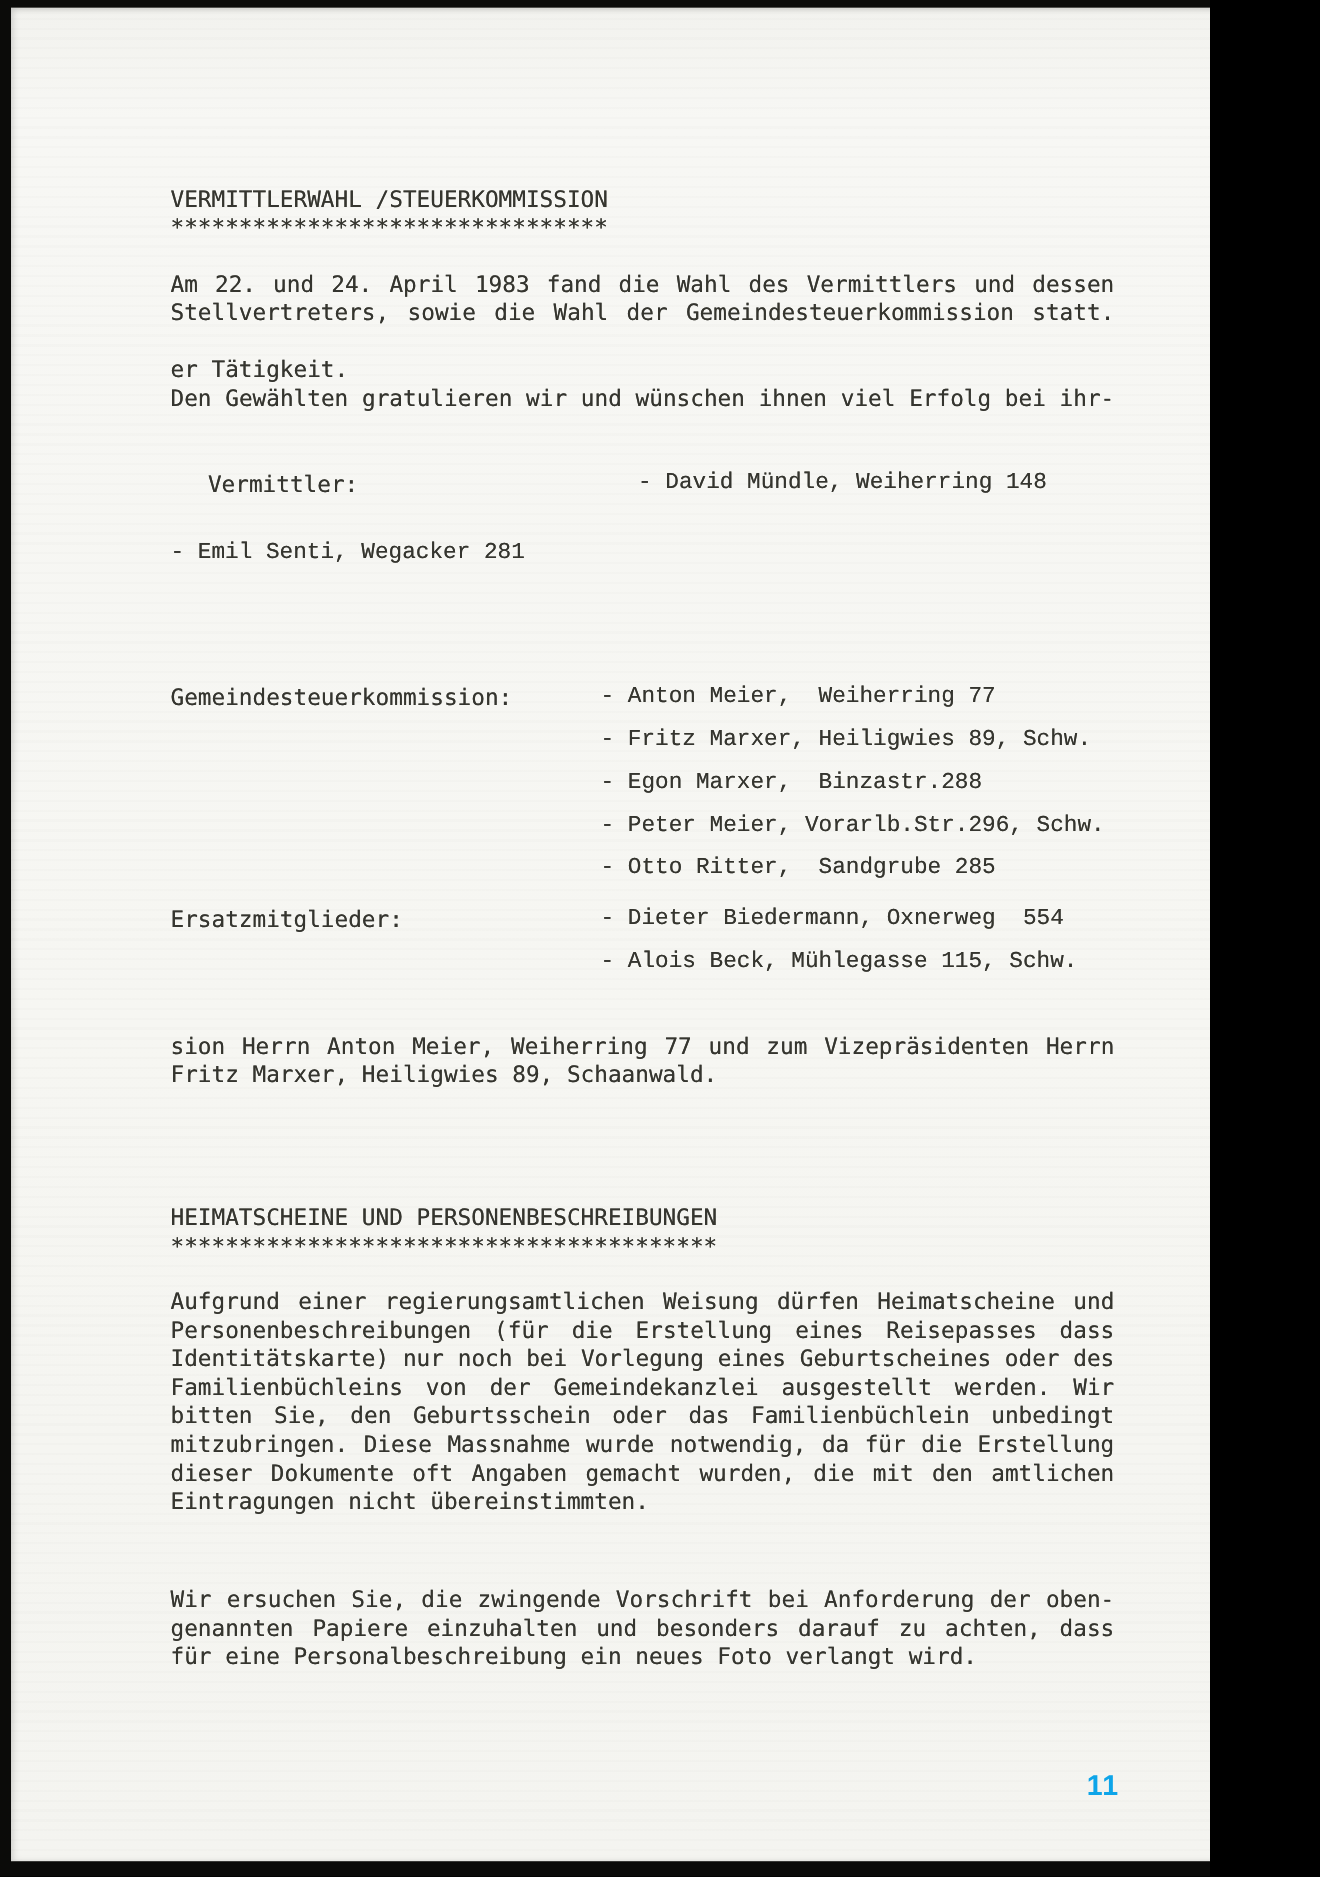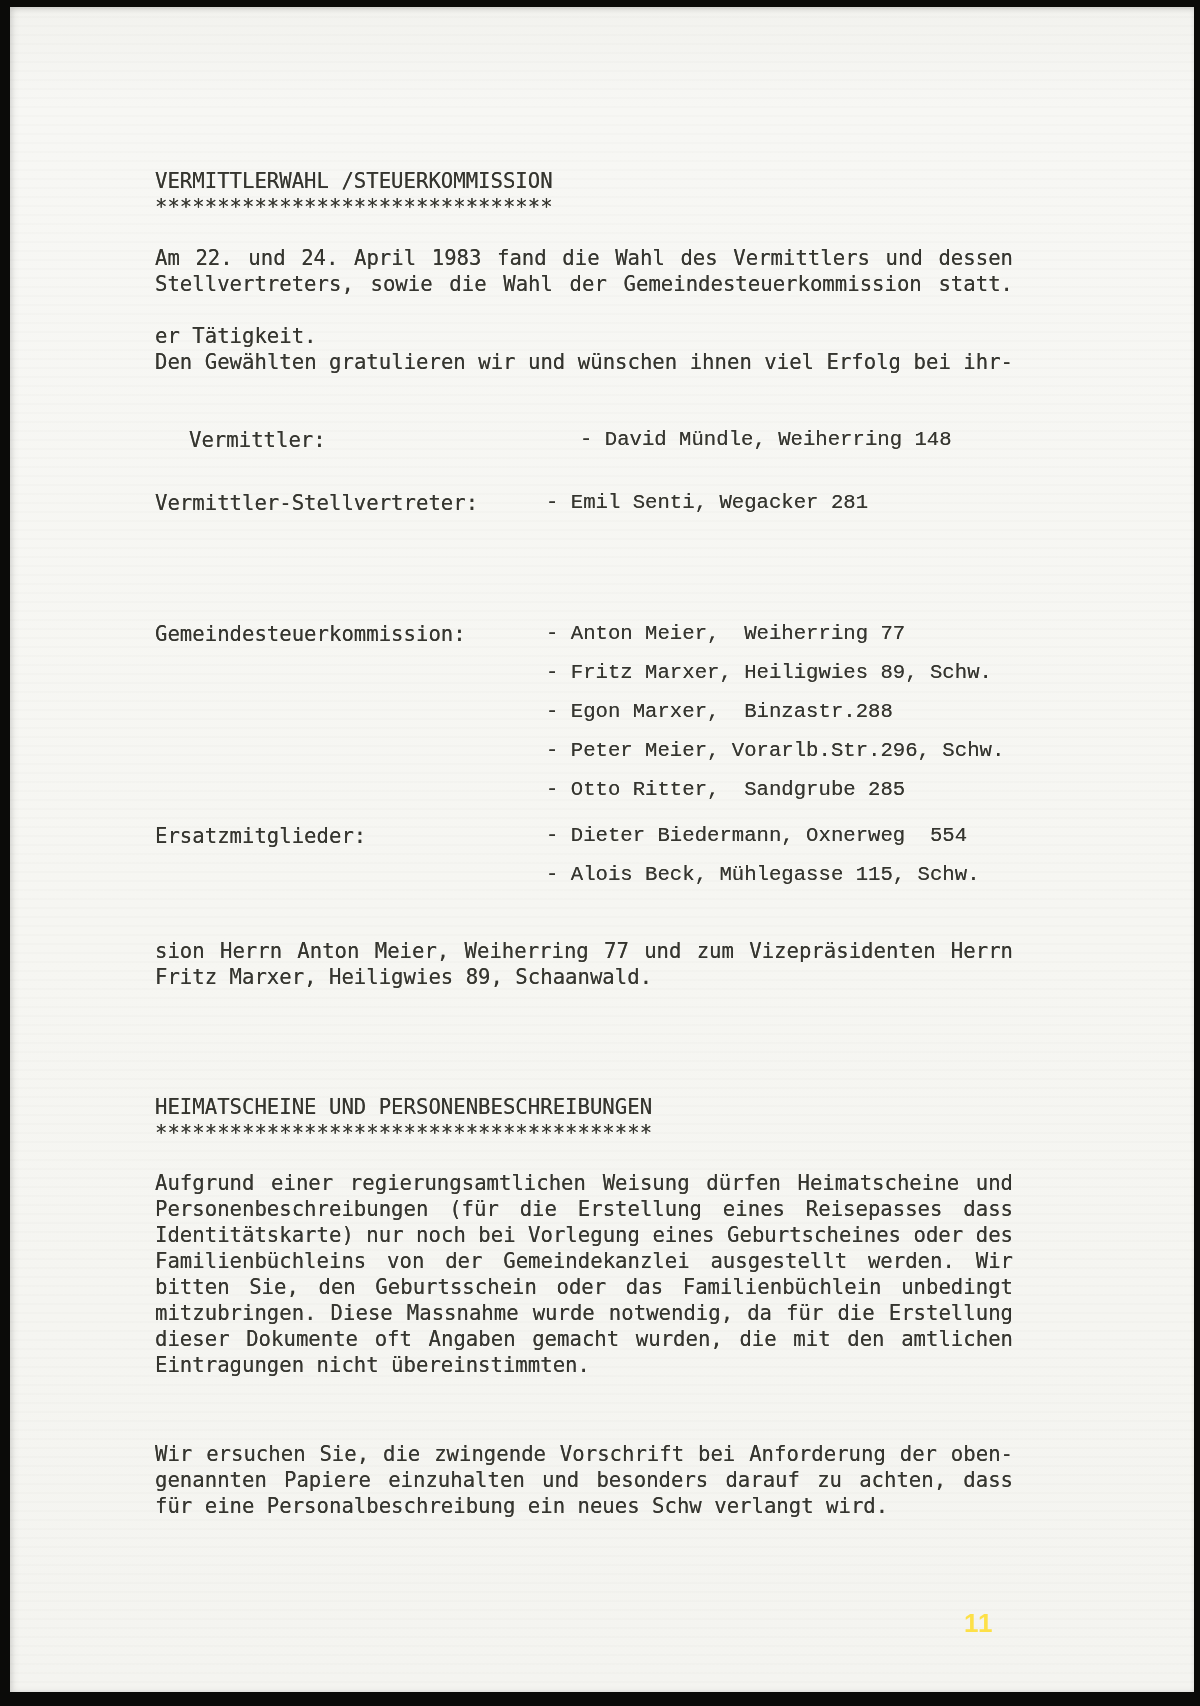--- a/index.html
+++ b/index.html
@@ -1,18 +1,18 @@
 <!DOCTYPE html>
 <html><head>
 <meta charset="utf-8">
 <style>
   html,body{margin:0;padding:0;background:#000;}
   .scan{
     position:relative;
-    width:1200px;height:1706px;
+    width:1100px;height:1706px;
     background:#0b0b09;
     overflow:hidden;
     font-family:"DejaVu Sans Mono",monospace;
   }
   .paper{
     position:absolute;left:10px;top:7px;width:1184px;height:1685px;
     background:
       repeating-linear-gradient(180deg, rgba(60,60,50,0.016) 0 2px, rgba(0,0,0,0) 2px 9px),
       linear-gradient(180deg,#f2f2ee 0%,#f7f7f4 6%,#f6f6f2 55%,#f4f4f0 100%);
     box-shadow: inset 3px 0 6px rgba(0,0,0,0.10), inset 0 3px 5px rgba(0,0,0,0.08);
@@ -25,23 +25,23 @@
   }
   .line{line-height:26px;white-space:pre;}
   .line.fill{white-space:normal;text-align:justify;text-align-last:justify;}
   .kv{display:flex;align-items:flex-start;width:880px;}
   .kv .kv-label{flex:none;width:391px;line-height:26px;white-space:pre;}
   .kv .kv-values{flex:none;white-space:pre;font-family:Liberation Mono, monospace;}
   .kv .kv-values .line{line-height:26px;}
   .kv.kv-list .kv-values .line{margin-bottom:13px;}
   .heading .line{white-space:pre;}
   .page-number{
-    position:absolute;left:964px;top:1608px;
+    position:absolute;left:988px;top:1608px;
     font-family:"Liberation Sans",sans-serif;
-    font-size:26px;font-weight:600;color:#fde047;
+    font-size:26px;font-weight:600;color:#0ea5e9;
     letter-spacing:1px;
   }
 </style>
 </head>
 <body>
 
 <div class="scan">
   <div class="paper"></div>
   <div id="doc">
       <div class="block heading" style="top: 168px;">
@@ -54,21 +54,20 @@
       </div>
       <div class="block paragraph" style="top: 323px;">
         <div class="line">er Tätigkeit.</div>
         <div class="line fill">Den Gewählten gratulieren wir und wünschen ihnen viel Erfolg bei ihr-</div>
       </div>
       <div class="block kv kv" style="top: 427px; margin-left: 34px;">
         <div class="kv-label">Vermittler:</div>
         <div class="kv-values"><div class="line">- David Mündle, Weiherring 148</div></div>
       </div>
       <div class="block kv kv" style="top: 490px;">
-        <div class="kv-label">Vermittler-Stellvertreter:</div>
         <div class="kv-values"><div class="line">- Emil Senti, Wegacker 281</div></div>
       </div>
       <div class="block kv kv kv-list" style="top: 593px; margin-top: 28px;">
         <div class="kv-label">Gemeindesteuerkommission:</div>
         <div class="kv-values"><div class="line">- Anton Meier,  Weiherring 77</div><div class="line">- Fritz Marxer, Heiligwies 89, Schw.</div><div class="line">- Egon Marxer,  Binzastr.288</div><div class="line">- Peter Meier, Vorarlb.Str.296, Schw.</div><div class="line">- Otto Ritter,  Sandgrube 285</div></div>
       </div>
       <div class="block kv kv kv-list" style="top: 823px;">
         <div class="kv-label">Ersatzmitglieder:</div>
         <div class="kv-values"><div class="line">- Dieter Biedermann, Oxnerweg  554</div><div class="line">- Alois Beck, Mühlegasse 115, Schw.</div></div>
       </div>
@@ -86,17 +85,17 @@
         <div class="line fill">Identitätskarte) nur noch bei Vorlegung eines Geburtscheines oder des</div>
         <div class="line fill">Familienbüchleins von der Gemeindekanzlei ausgestellt werden. Wir</div>
         <div class="line fill">bitten Sie, den Geburtsschein oder das Familienbüchlein unbedingt</div>
         <div class="line fill">mitzubringen. Diese Massnahme wurde notwendig, da für die Erstellung</div>
         <div class="line fill">dieser Dokumente oft Angaben gemacht wurden, die mit den amtlichen</div>
         <div class="line">Eintragungen nicht übereinstimmten.</div>
       </div>
       <div class="block paragraph" style="top: 1441px;">
         <div class="line fill">Wir ersuchen Sie, die zwingende Vorschrift bei Anforderung der oben-</div>
         <div class="line fill">genannten Papiere einzuhalten und besonders darauf zu achten, dass</div>
-        <div class="line">für eine Personalbeschreibung ein neues Schw verlangt wird.</div>
+        <div class="line">für eine Personalbeschreibung ein neues Foto verlangt wird.</div>
       </div>
     </div>
   <div class="page-number">11</div>
 </div>
 
 </body></html>

